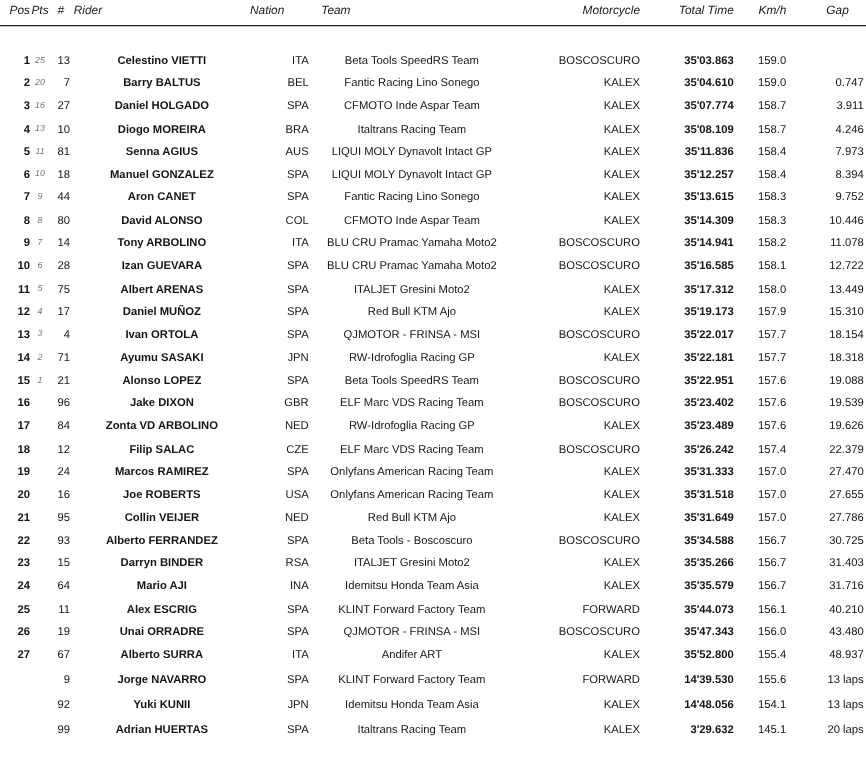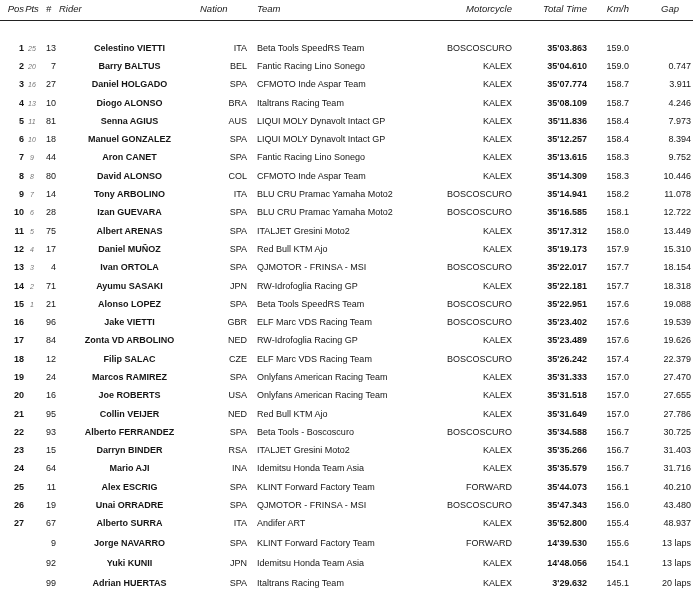--- a/index.html
+++ b/index.html
@@ -37,21 +37,21 @@
   .rows { margin-top: 18px; }
   .row { height: 18.3px; align-items: center; }
   .nc-rows .row { height: 20px; }
 
   .c { font-size: 9px; line-height: 1; white-space: nowrap; overflow: visible; }
   .pos    { text-align: right; font-weight: bold; }
   .pts    { text-align: center; font-size: 7px; font-style: italic; color: #767676; }
   .num    { text-align: right; }
   .rider  { text-align: center; padding-left: 3px; font-weight: bold; }
   .nation { text-align: right; }
-  .team   { text-align: left; padding-left: 10px; }
+  .team   { text-align: center; padding-left: 10px; }
   .moto   { text-align: right; }
   .time   { text-align: right; font-weight: bold; }
   .kmh    { text-align: right; }
   .gap    { text-align: right; }
 
   .nc-label {
     margin-top: 4px;
     height: 13px;
     padding-left: 3px;
     font-size: 9px;
@@ -115,21 +115,21 @@
     <div class="c moto">KALEX</div>
     <div class="c time">35'07.774</div>
     <div class="c kmh">158.7</div>
     <div class="c gap">3.911</div>
   </div>
 
   <div class="grid row">
     <div class="c pos">4</div>
     <div class="c pts">13</div>
     <div class="c num">10</div>
-    <div class="c rider">Diogo ALONSO</div>
+    <div class="c rider">Diogo MOREIRA</div>
     <div class="c nation">BRA</div>
     <div class="c team">Italtrans Racing Team</div>
     <div class="c moto">KALEX</div>
     <div class="c time">35'08.109</div>
     <div class="c kmh">158.7</div>
     <div class="c gap">4.246</div>
   </div>
 
   <div class="grid row">
     <div class="c pos">5</div>
@@ -271,21 +271,21 @@
     <div class="c moto">BOSCOSCURO</div>
     <div class="c time">35'22.951</div>
     <div class="c kmh">157.6</div>
     <div class="c gap">19.088</div>
   </div>
 
   <div class="grid row">
     <div class="c pos">16</div>
     <div class="c pts"></div>
     <div class="c num">96</div>
-    <div class="c rider">Jake VIETTI</div>
+    <div class="c rider">Jake DIXON</div>
     <div class="c nation">GBR</div>
     <div class="c team">ELF Marc VDS Racing Team</div>
     <div class="c moto">BOSCOSCURO</div>
     <div class="c time">35'23.402</div>
     <div class="c kmh">157.6</div>
     <div class="c gap">19.539</div>
   </div>
 
   <div class="grid row">
     <div class="c pos">17</div>

